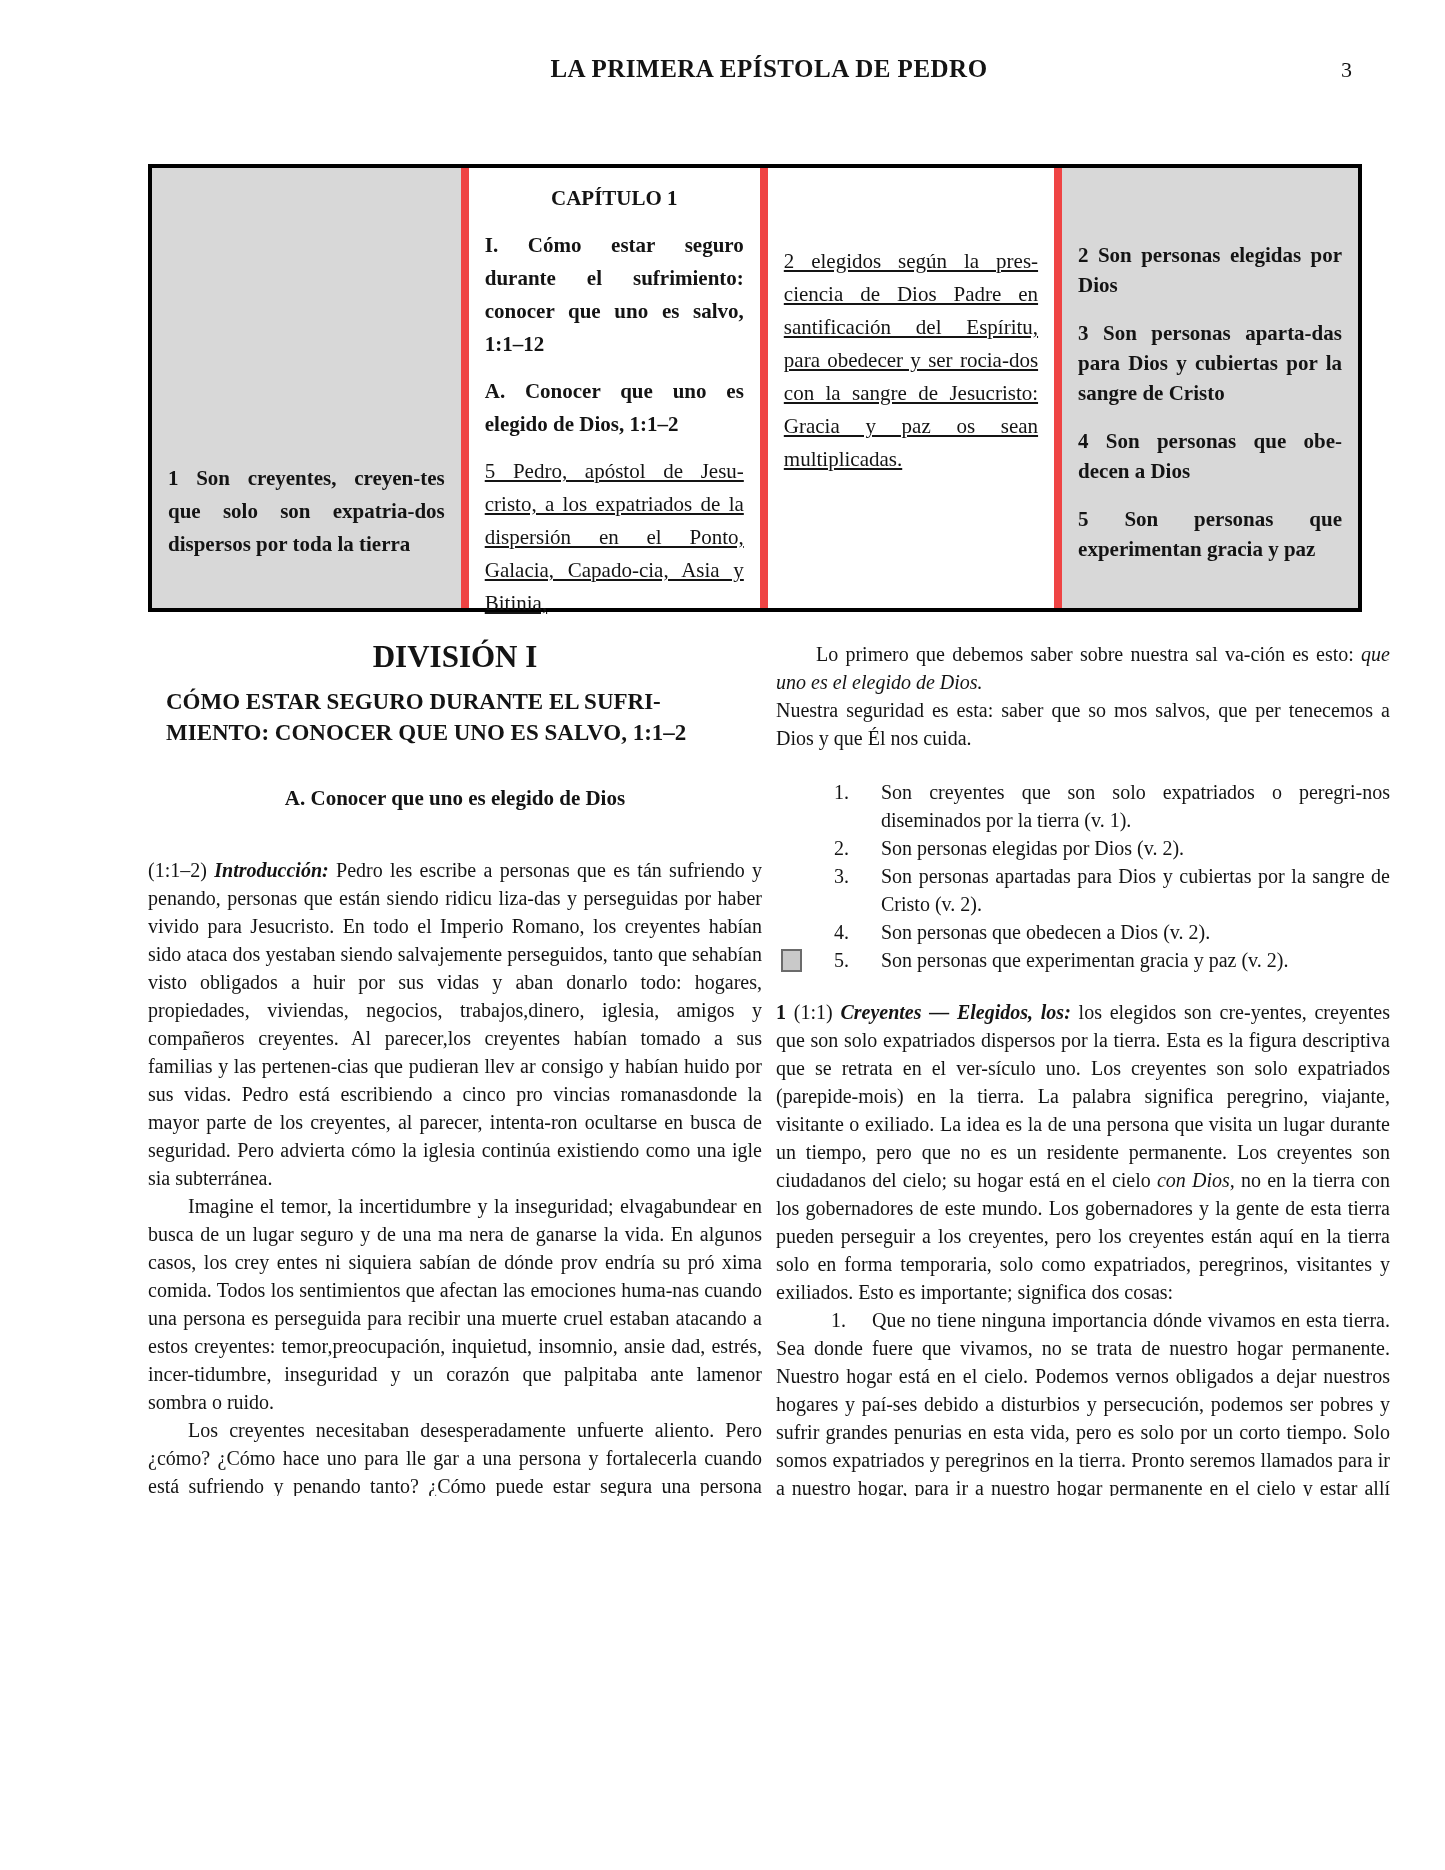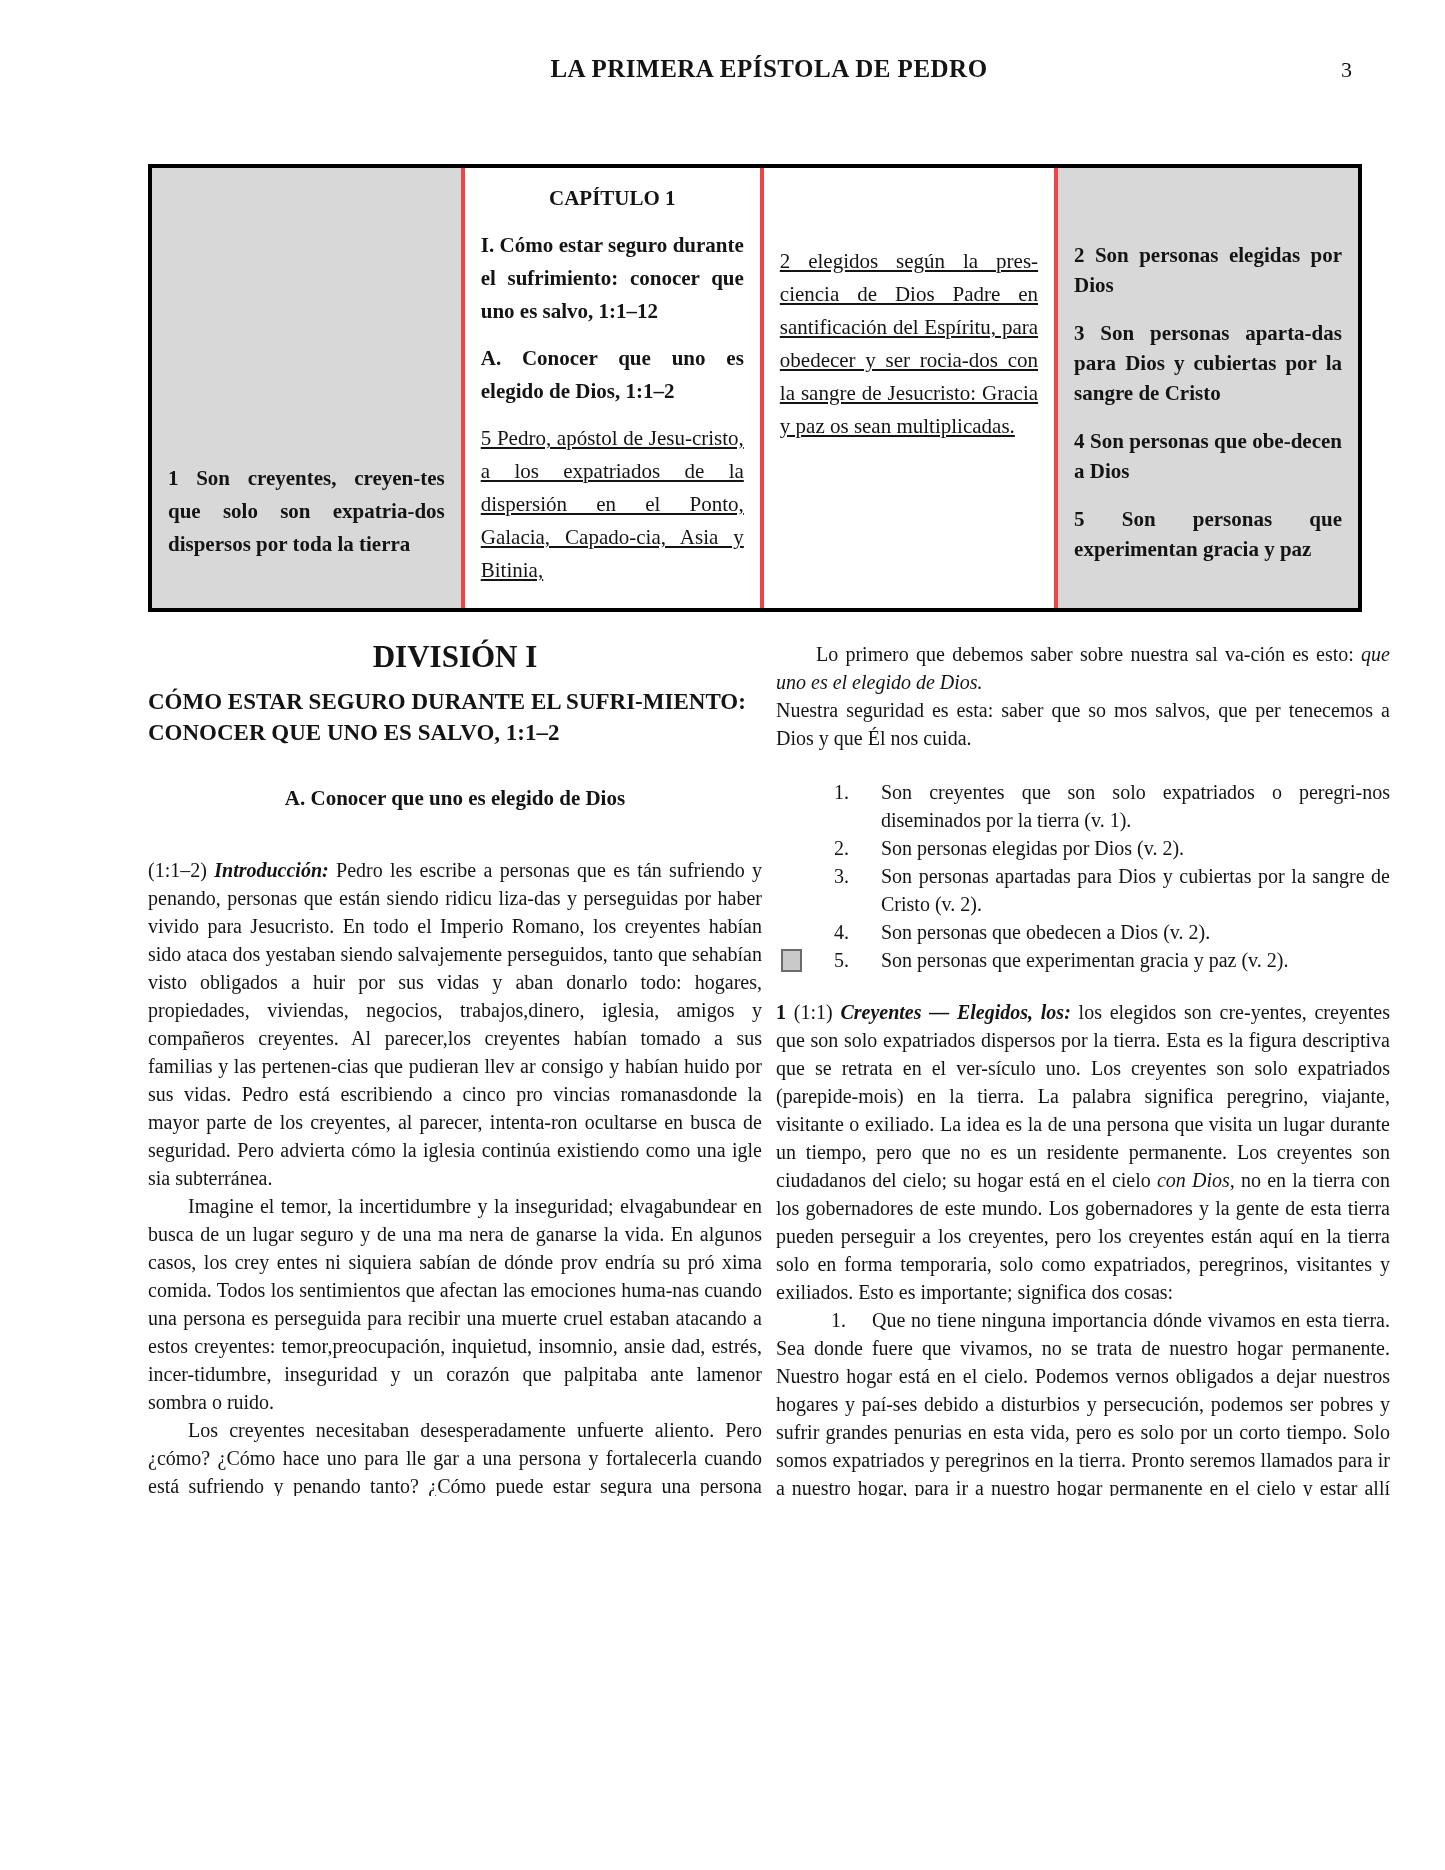--- a/index.html
+++ b/index.html
@@ -19,21 +19,21 @@
   .page-number{
     position:absolute;top:2px;right:38px;font-size:22px;
   }
   
   .outline-table{
     position:absolute;top:164px;left:148px;width:1214px;height:448px;
     display:flex;border:4px solid #000;box-sizing:border-box;
     font-size:21px;line-height:33px;
   }
   .ot-cell{box-sizing:border-box;padding:14px 16px;text-align:justify;}
-  .ot-cell + .ot-cell{border-left:4px solid #ef4444;}
+  .ot-cell + .ot-cell{border-left:8px solid #ef4444;}
   .cell-gray{background:#d8d8d8;}
   .col-1{width:25.6%;padding-top:294px;font-weight:bold;}
   .col-2{width:24.8%;}
   .col-3{width:24.4%;padding-top:77px;}
   .col-4{width:25.2%;padding-top:72px;font-weight:bold;line-height:30px;}
   .chapter-title{font-weight:bold;text-align:center;margin:0 0 14px 0;}
   .outline-point{font-weight:bold;margin:0 0 14px 0;text-align:justify;}
   .verse-text{margin:0;text-align:justify;text-decoration:underline;}
   .col-4 .side-note{margin:0 0 18px 0;text-align:justify;}
   .col-4 .side-note:last-child{margin-bottom:0;}
@@ -41,21 +41,21 @@
   .columns{
     position:absolute;top:640px;left:148px;width:1242px;
     display:flex;gap:14px;
     font-size:20px;line-height:28px;
   }
   .col-body{width:614px;}
   .division-title{
     text-align:center;font-size:31px;font-weight:bold;margin:0 0 12px 0;line-height:34px;
   }
   .division-subtitle{
-    font-size:23px;font-weight:bold;line-height:31px;margin:0 0 36px 0;text-align:left;
+    font-size:23px;font-weight:bold;line-height:31px;margin:0 0 36px 18px;text-align:left;
   }
   .point-heading{font-size:21px;font-weight:bold;margin:0 0 44px 0;text-align:center;}
   .para{margin:0;text-align:justify;}
   .indent{text-indent:40px;}
   .seg-b{font-weight:bold;}
   .seg-i{font-style:italic;}
   .seg-bi{font-weight:bold;font-style:italic;}
   
   .verse-list{margin:26px 0 24px 0;}
   .vlist-item{position:relative;padding-left:105px;text-align:justify;}

